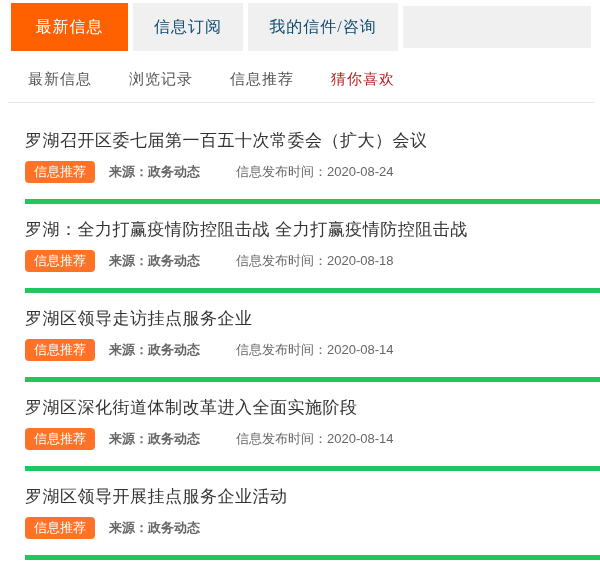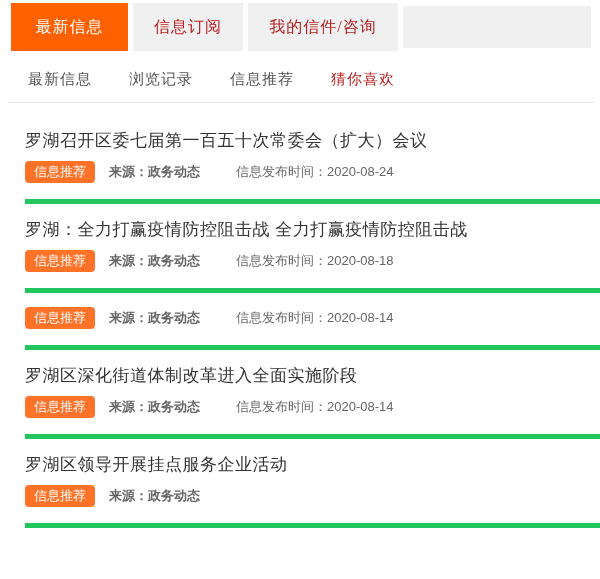--- a/index.html
+++ b/index.html
@@ -13,21 +13,21 @@
   
   .tabbar {
     display: flex;
     align-items: center;
     gap: 5px;
     margin: 3px 9px 0 11px;
     height: 48px;
   }
   .tab {
     background: #f0f0f0;
-    color: #b91c1c;
+    color: #0c4a6e;
     font-size: 16px;
     height: 48px;
     display: flex;
     align-items: center;
     justify-content: center;
     cursor: pointer;
     letter-spacing: 1px;
   }
   .tab.active {
     background: #ff6000;
@@ -128,20 +128,21 @@
   <div class="news-item">
     <div class="news-title">罗湖：全力打赢疫情防控阻击战 全力打赢疫情防控阻击战</div>
     <div class="news-meta">
       <span class="badge">信息推荐</span>
       <span class="meta-source"><span>来源：</span><span>政务动态</span></span>
       <span class="meta-date"><span>信息发布时间：</span><span>2020-08-18</span></span>
     </div>
   </div>
 
   <div class="news-item">
+    <div class="news-title">罗湖区领导走访挂点服务企业</div>
     <div class="news-meta">
       <span class="badge">信息推荐</span>
       <span class="meta-source"><span>来源：</span><span>政务动态</span></span>
       <span class="meta-date"><span>信息发布时间：</span><span>2020-08-14</span></span>
     </div>
   </div>
 
   <div class="news-item">
     <div class="news-title">罗湖区深化街道体制改革进入全面实施阶段</div>
     <div class="news-meta">

